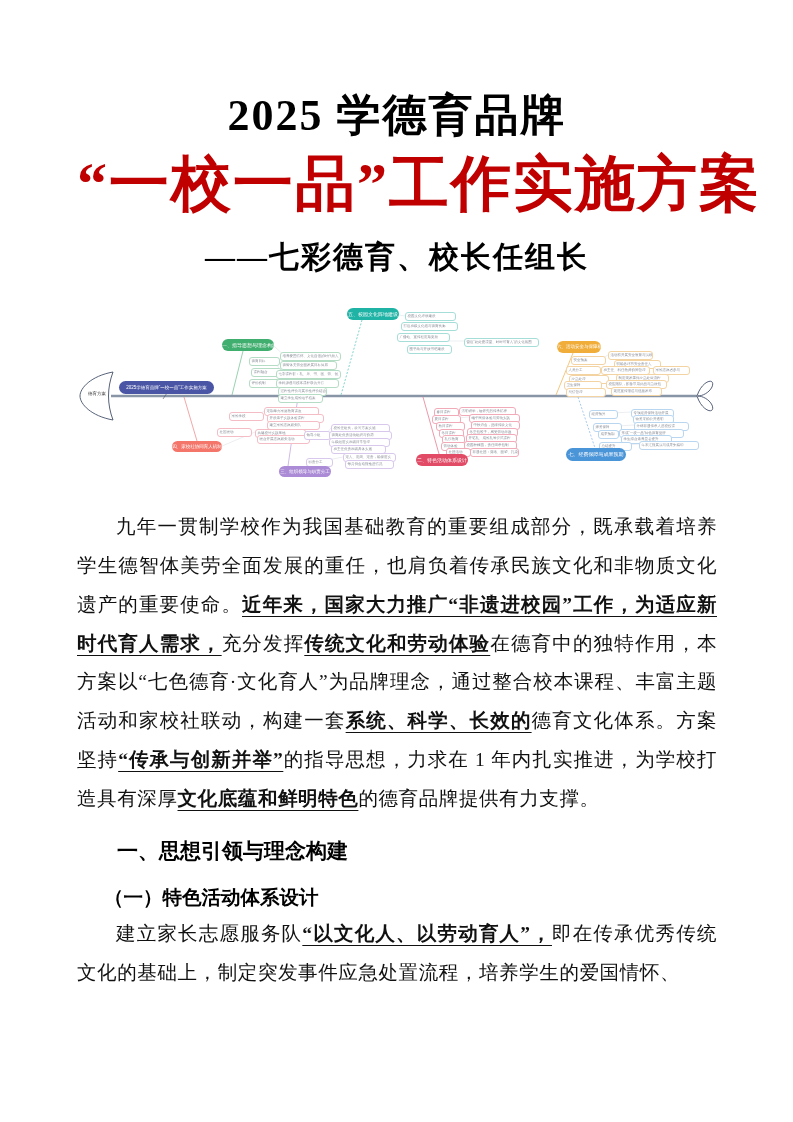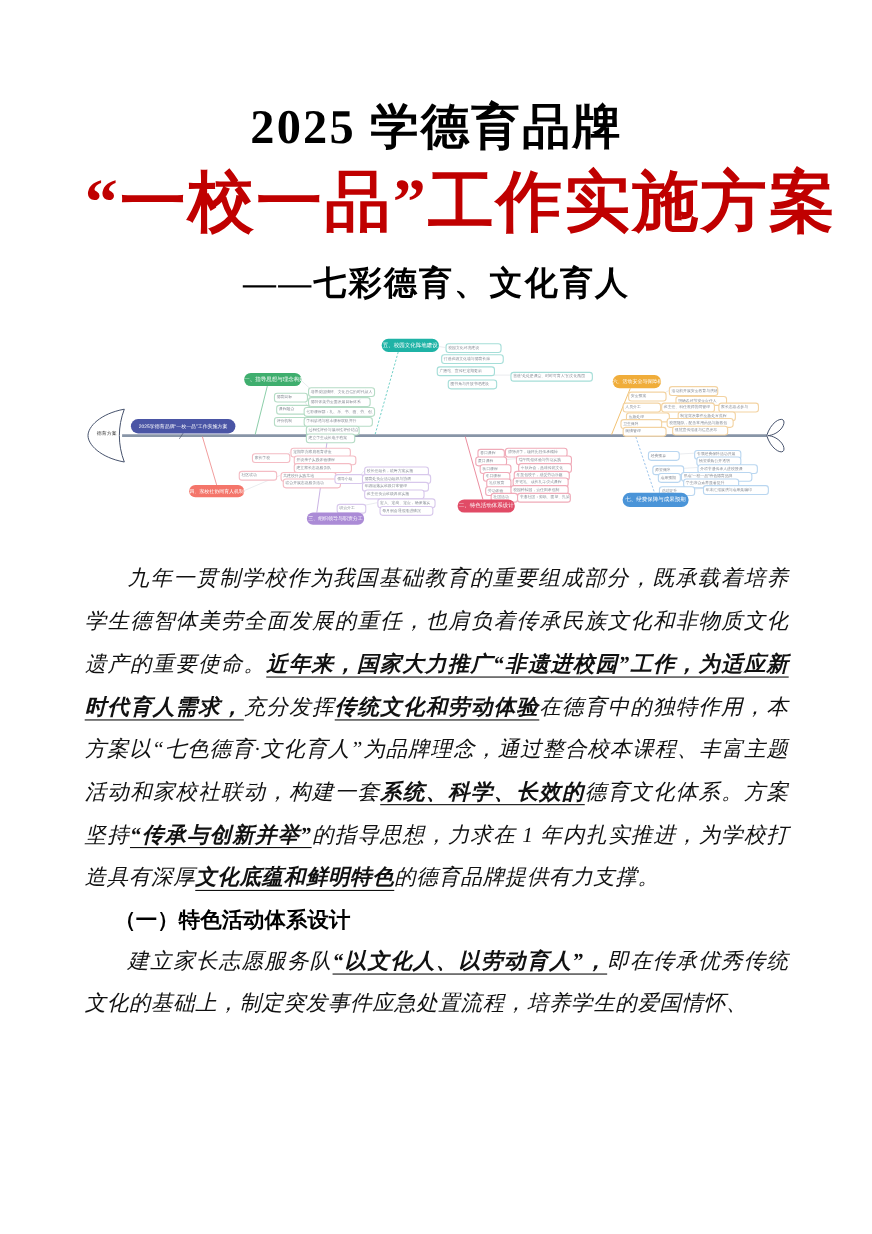--- a/index.html
+++ b/index.html
@@ -27,39 +27,39 @@
     padding:0 1.5px;white-space:nowrap;overflow:hidden;z-index:2;
     font-family:"Liberation Sans","DejaVu Sans",sans-serif;
   }
   .head-label{
     position:absolute;left:7px;top:89px;width:26px;text-align:center;
     font-size:4.5px;color:#333;z-index:3;white-space:nowrap;overflow:hidden;
     font-family:"Liberation Sans","DejaVu Sans",sans-serif;
   }
   
   .docbody{ margin-top:14px; }
-  .para{ font-size:19.5px;line-height:38.8px;text-align:justify;text-indent:2em;letter-spacing:0.6px;color:#111;font-style:italic; }
+  .para{ font-size:19.5px;line-height:38.8px;text-align:justify;text-indent:2em;letter-spacing:0.6px;color:#111; }
   .para span.b{ font-weight:700; }
   .para span.u{ text-decoration:underline;text-underline-offset:5px;text-decoration-thickness:1.3px; }
   .heading1{ font-size:21px;font-weight:700;padding-left:40px;margin:17px 0 13px;line-height:1.6;color:#000; }
   .heading2{ font-size:19.5px;font-weight:700;padding-left:27px;margin:4px 0 2px;line-height:1.6;color:#000; }
   
   .footer{
     position:absolute;left:0;right:0;top:1036px;text-align:center;
     font-size:13px;letter-spacing:3px;color:#222;
   }
 </style>
 </head>
 <body>
 
 <div class="page">
 
   <div class="doc-title">2025 学德育品牌</div>
   <div class="doc-title red">“一校一品”工作实施方案</div>
-  <div class="doc-subtitle">——七彩德育、文化育人</div>
+  <div class="doc-subtitle">——七彩德育、校长任组长</div>
 
   <div class="mindmap">
     <svg width="640" height="192" viewBox="0 0 640 192">
 
       <line x1="34" y1="94" x2="620" y2="94" stroke="#8895a7" stroke-width="2.6"></line>
 
       <path d="M36,70 C14,74 3,86 3,94 C3,102 14,114 36,118 C30,102 30,86 36,70 Z" fill="#ffffff" stroke="#44506a" stroke-width="0.9"></path>
 
       <path d="M620,94 C625,78 639,75 635,85 C632,91 625,94 621,94 C625,94 632,97 635,103 C639,113 625,110 620,94 Z" fill="#ffffff" stroke="#44506a" stroke-width="0.9"></path>
 
@@ -165,17 +165,18 @@
       <div class="mbox" style="left: 557px; top: 120px; width: 50px; border-color: rgb(185, 214, 240);">外聘非遗传承人进校授课</div>
       <div class="mbox" style="left: 521px; top: 128px; width: 16px; border-color: rgb(185, 214, 240);">成果预期</div>
       <div class="mbox" style="left: 542px; top: 127px; width: 60px; border-color: rgb(185, 214, 240);">形成“一校一品”特色德育品牌</div>
       <div class="mbox" style="left: 544px; top: 133px; width: 46px; border-color: rgb(185, 214, 240);">学生综合素养显著提升</div>
       <div class="mbox" style="left: 522px; top: 140px; width: 28px; border-color: rgb(185, 214, 240);">总结提升</div>
       <div class="mbox" style="left: 562px; top: 139px; width: 55px; border-color: rgb(185, 214, 240);">年末汇报展演与成果集编印</div>
     </div>
 
   <div class="docbody">
       <div class="para"><span>九年一贯制学校作为我国基础教育的重要组成部分，既承载着培养学生德智体美劳全面发展的重任，也肩负着传承民族文化和非物质文化遗产的重要使命。</span><span class="b u">近年来，国家大力推广“非遗进校园”工作，为适应新时代育人需求，</span><span>充分发挥</span><span class="b u">传统文化和劳动体验</span><span>在德育中的独特作用，本方案以“七色德育·文化育人”为品牌理念，通过整合校本课程、丰富主题活动和家校社联动，构建一套</span><span class="b u">系统、科学、长效的</span><span>德育文化体系。方案坚持</span><span class="b u">“传承与创新并举”</span><span>的指导思想，力求在 1 年内扎实推进，为学校打造具有深厚</span><span class="b u">文化底蕴和鲜明特色</span><span>的德育品牌提供有力支撑。</span></div>
+      <div class="heading1"><span class="b">一、思想引领与理念构建</span></div>
       <div class="heading2"><span class="b">（一）特色活动体系设计</span></div>
       <div class="para"><span>建立家长志愿服务队</span><span class="b u">“以文化人、以劳动育人”，</span><span>即在传承优秀传统文化的基础上，制定突发事件应急处置流程，培养学生的爱国情怀、</span></div>
     </div>
 
 </div>
 
 </body></html>

